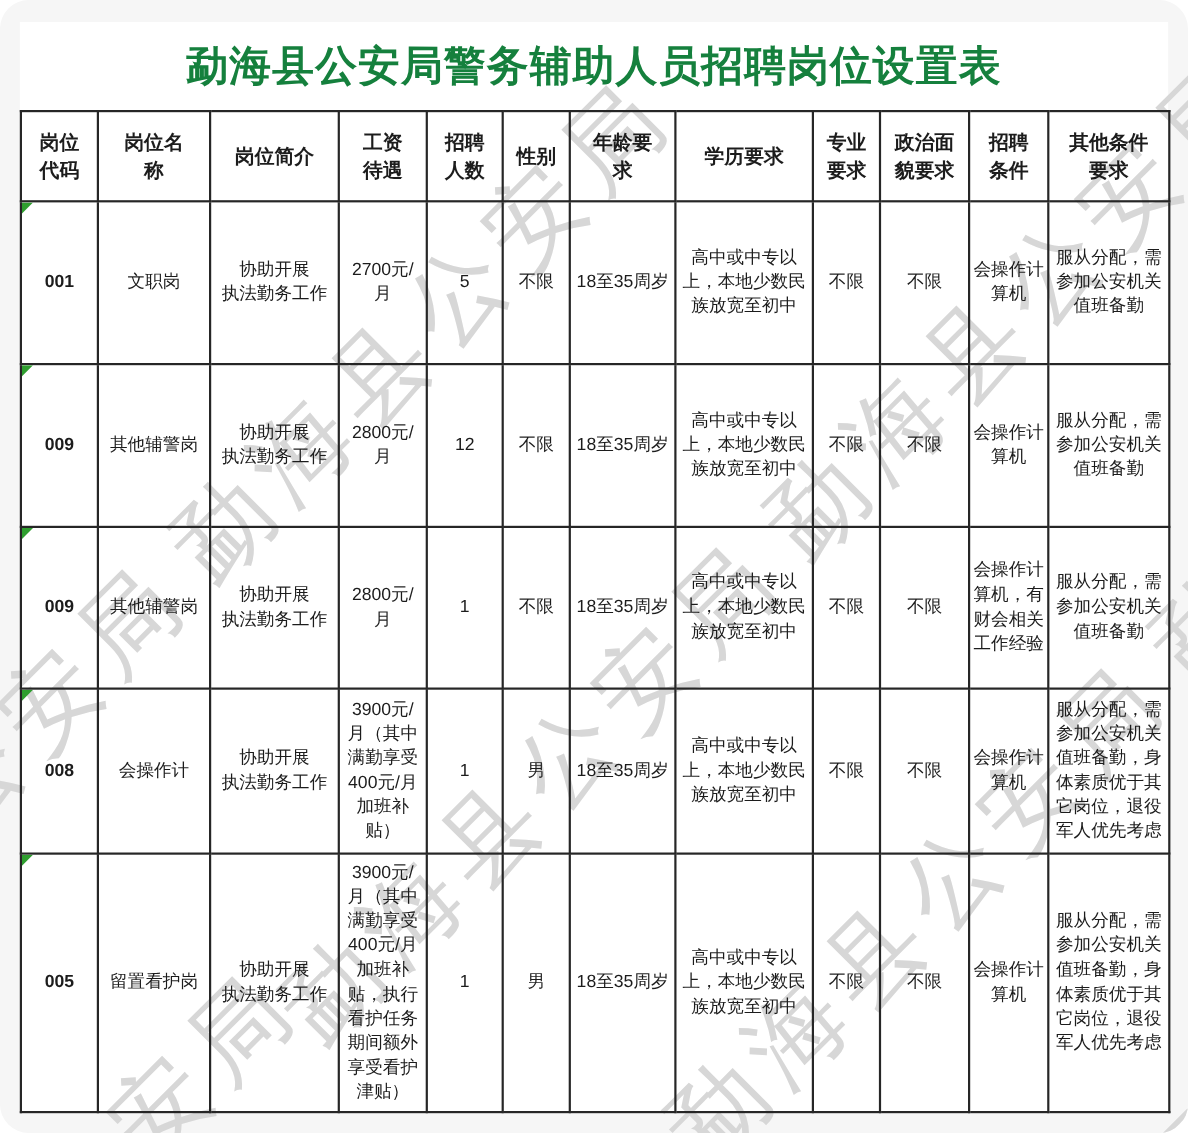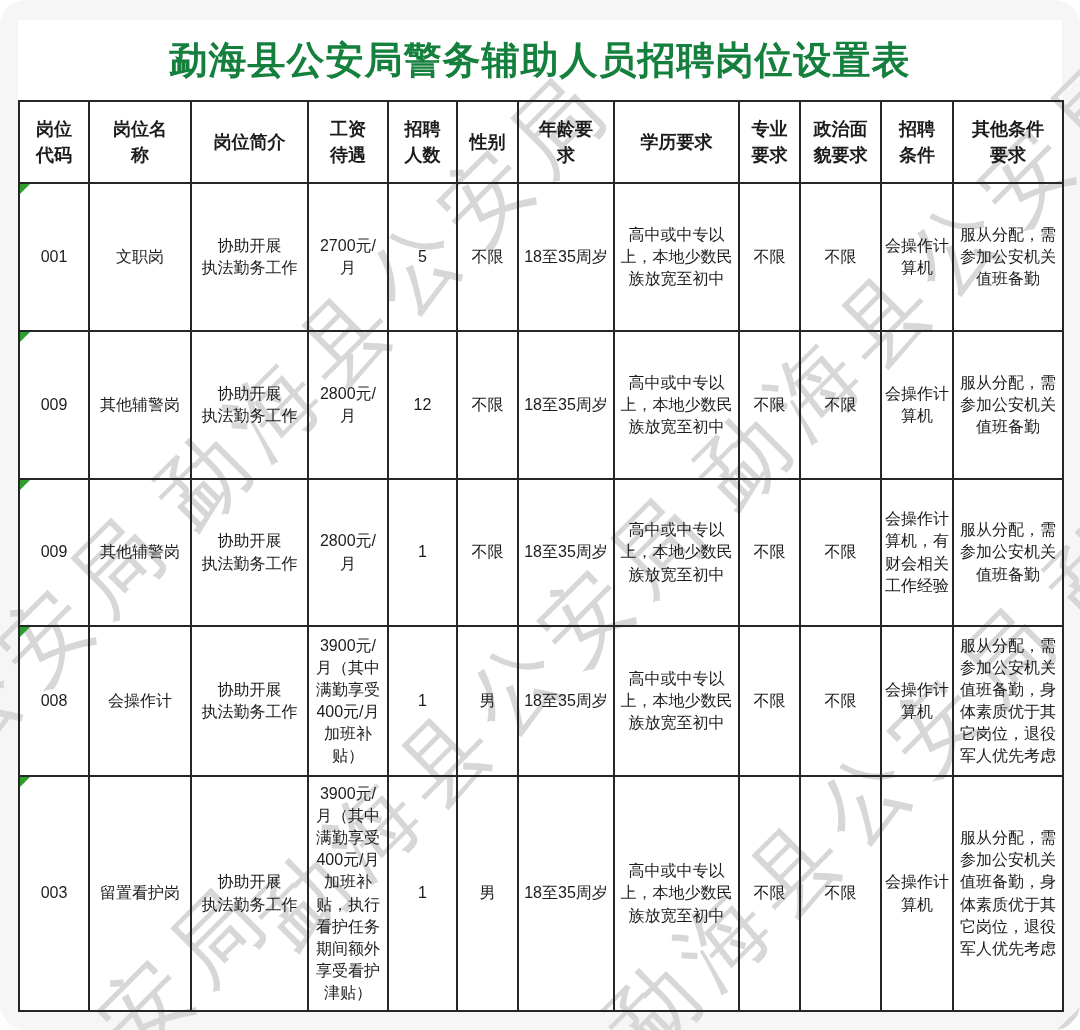--- a/index.html
+++ b/index.html
@@ -26,21 +26,21 @@
   th,td{border:2px solid #262626;text-align:center;vertical-align:middle;
         padding:0 2px;color:#1c1c1c;white-space:pre-line;overflow:hidden;}
   th{font-size:18px;font-weight:700;line-height:1.45;}
   td{font-size:16px;line-height:1.38;}
   tr.hdr{height:82px;}
   tr.r1{height:148px;}
   tr.r2{height:148px;}
   tr.r3{height:147px;}
   tr.r4{height:150px;}
   tr.r5{height:235px;}
-  td.code{position:relative;}
+  td.code{position:relative;font-weight:bold;}
   .tri{position:absolute;left:0;top:0;width:0;height:0;
        border-top:10px solid #2f9e2f;border-right:10px solid transparent;}
 </style>
 </head>
 <body>
 
 <div class="canvas">
   <div class="page"></div>
 
   <div class="watermark">
@@ -190,21 +190,21 @@
 算机</td>
         <td>服从分配，需
 参加公安机关
 值班备勤，身
 体素质优于其
 它岗位，退役
 军人优先考虑</td>
       </tr>
 
       <tr class="r5">
-        <td class="code"><span class="tri"></span><span>003</span></td>
+        <td class="code"><span class="tri"></span><span>005</span></td>
         <td>留置看护岗</td>
         <td>协助开展
 执法勤务工作</td>
         <td>3900元/
 月（其中
 满勤享受
 400元/月
 加班补
 贴，执行
 看护任务

